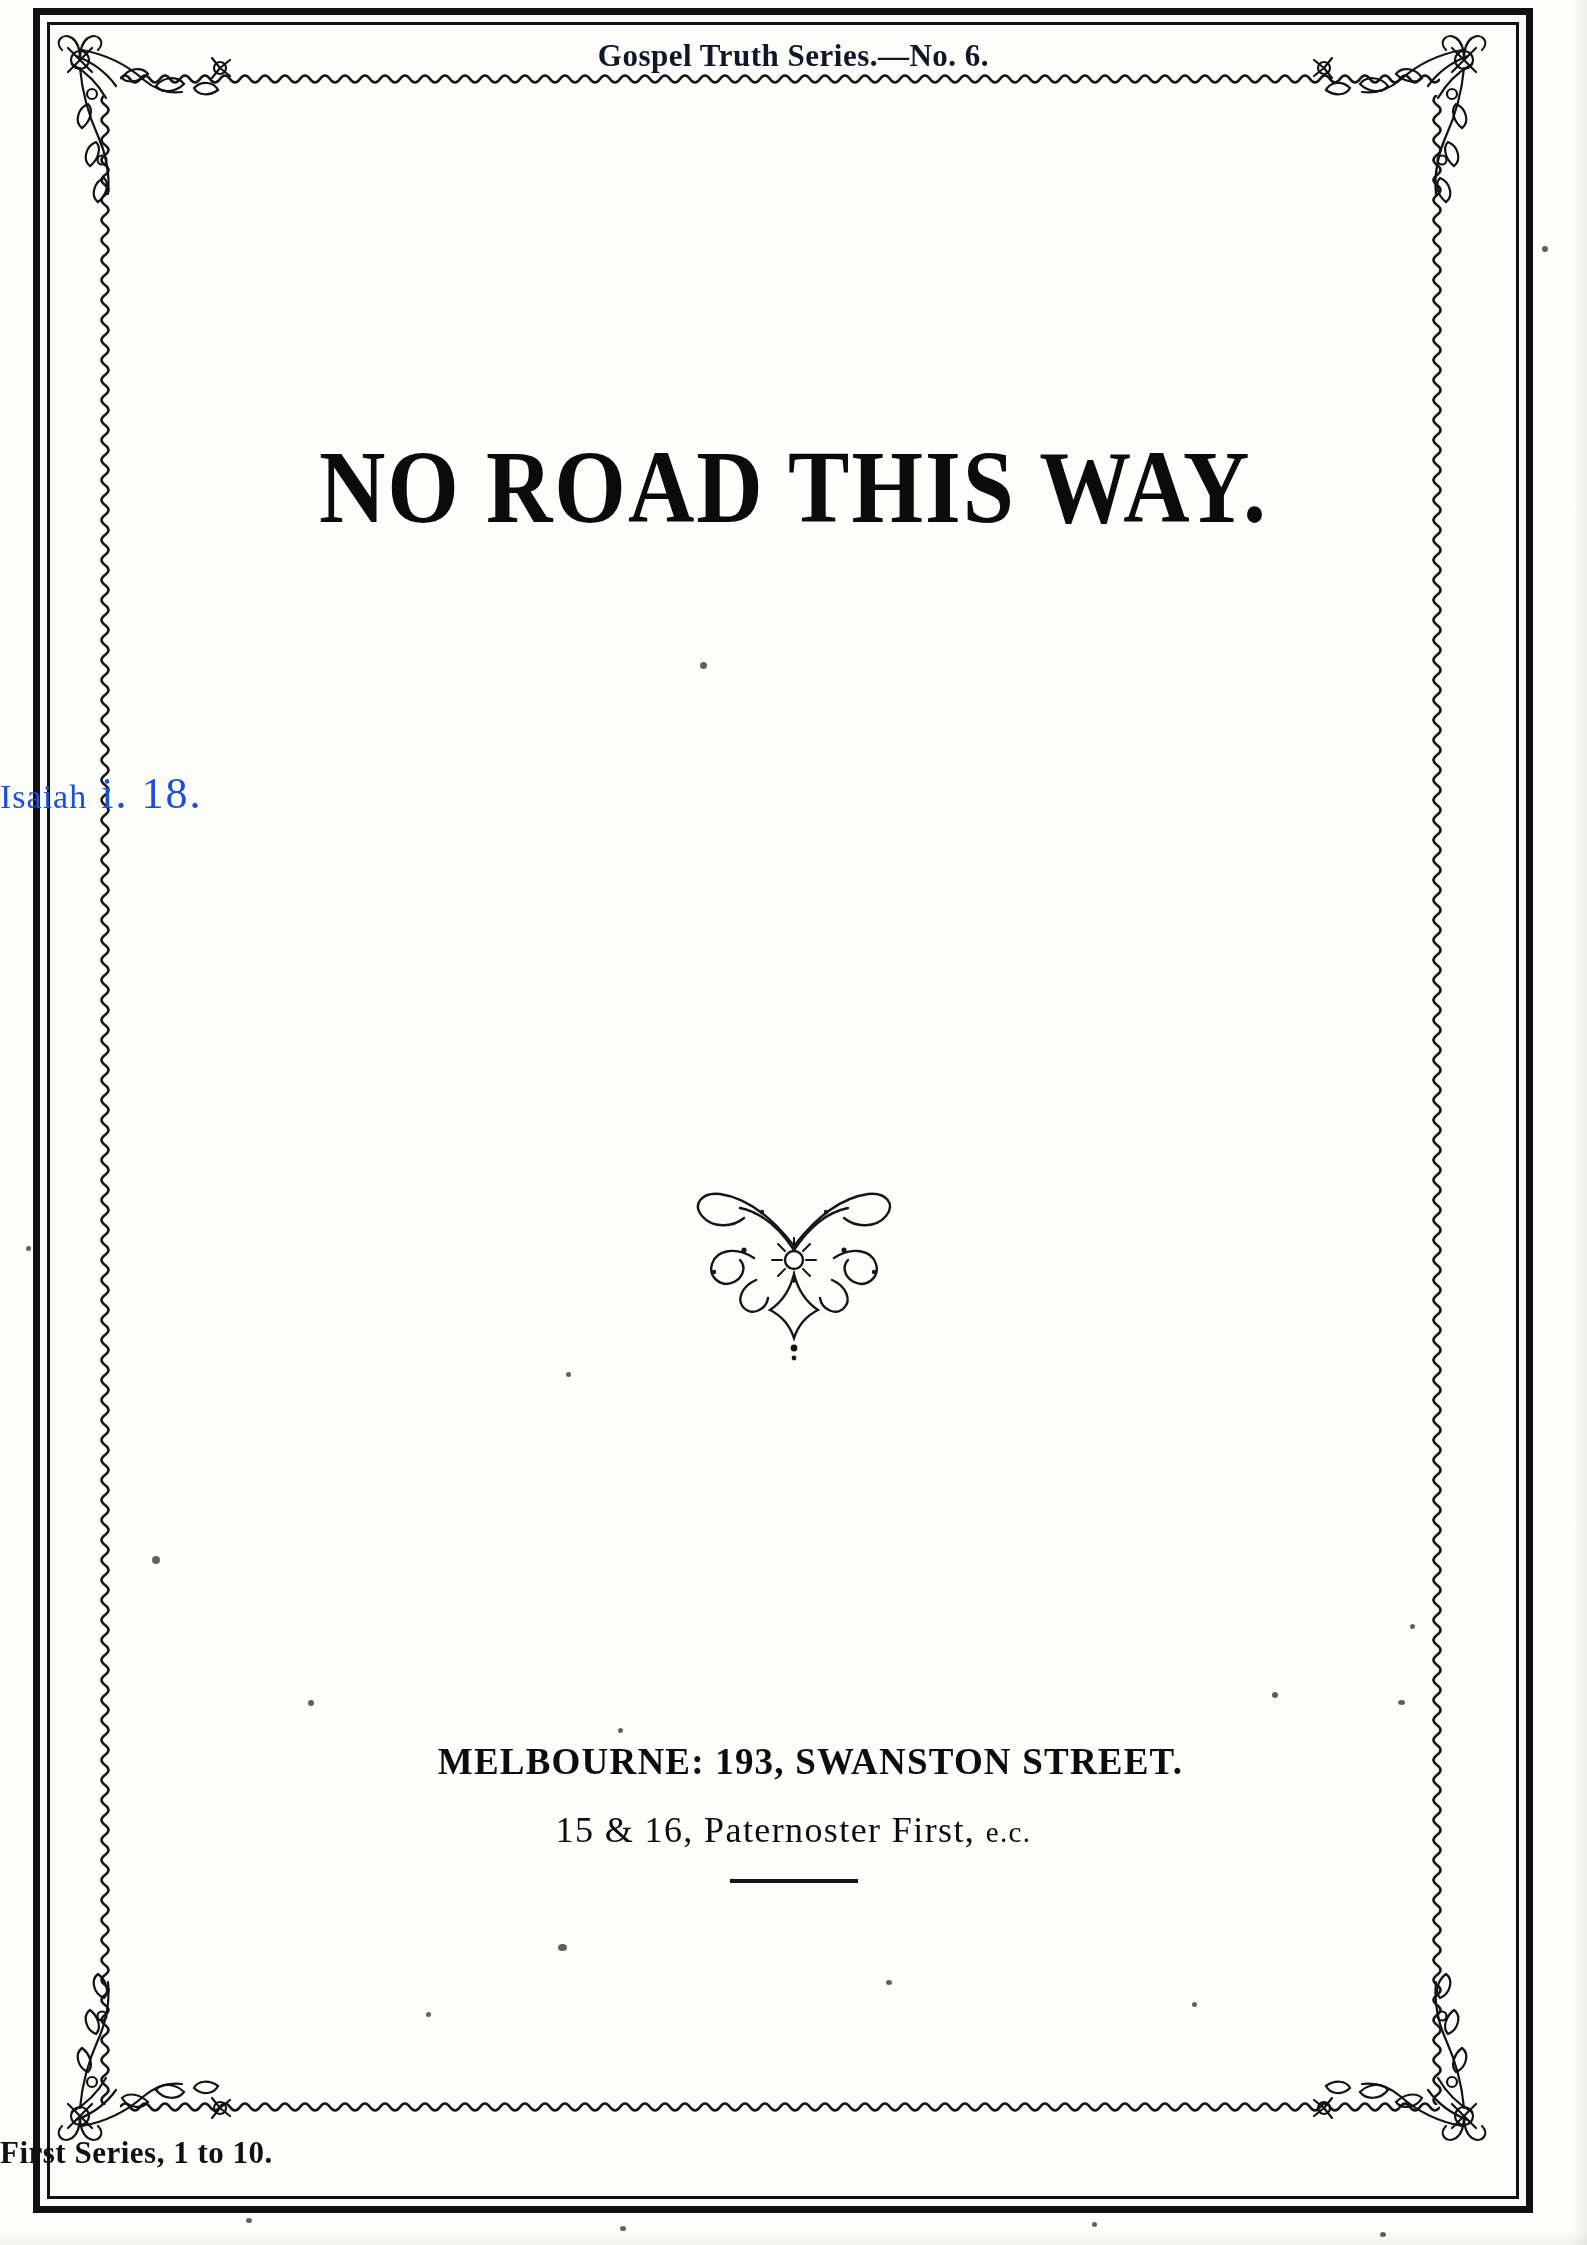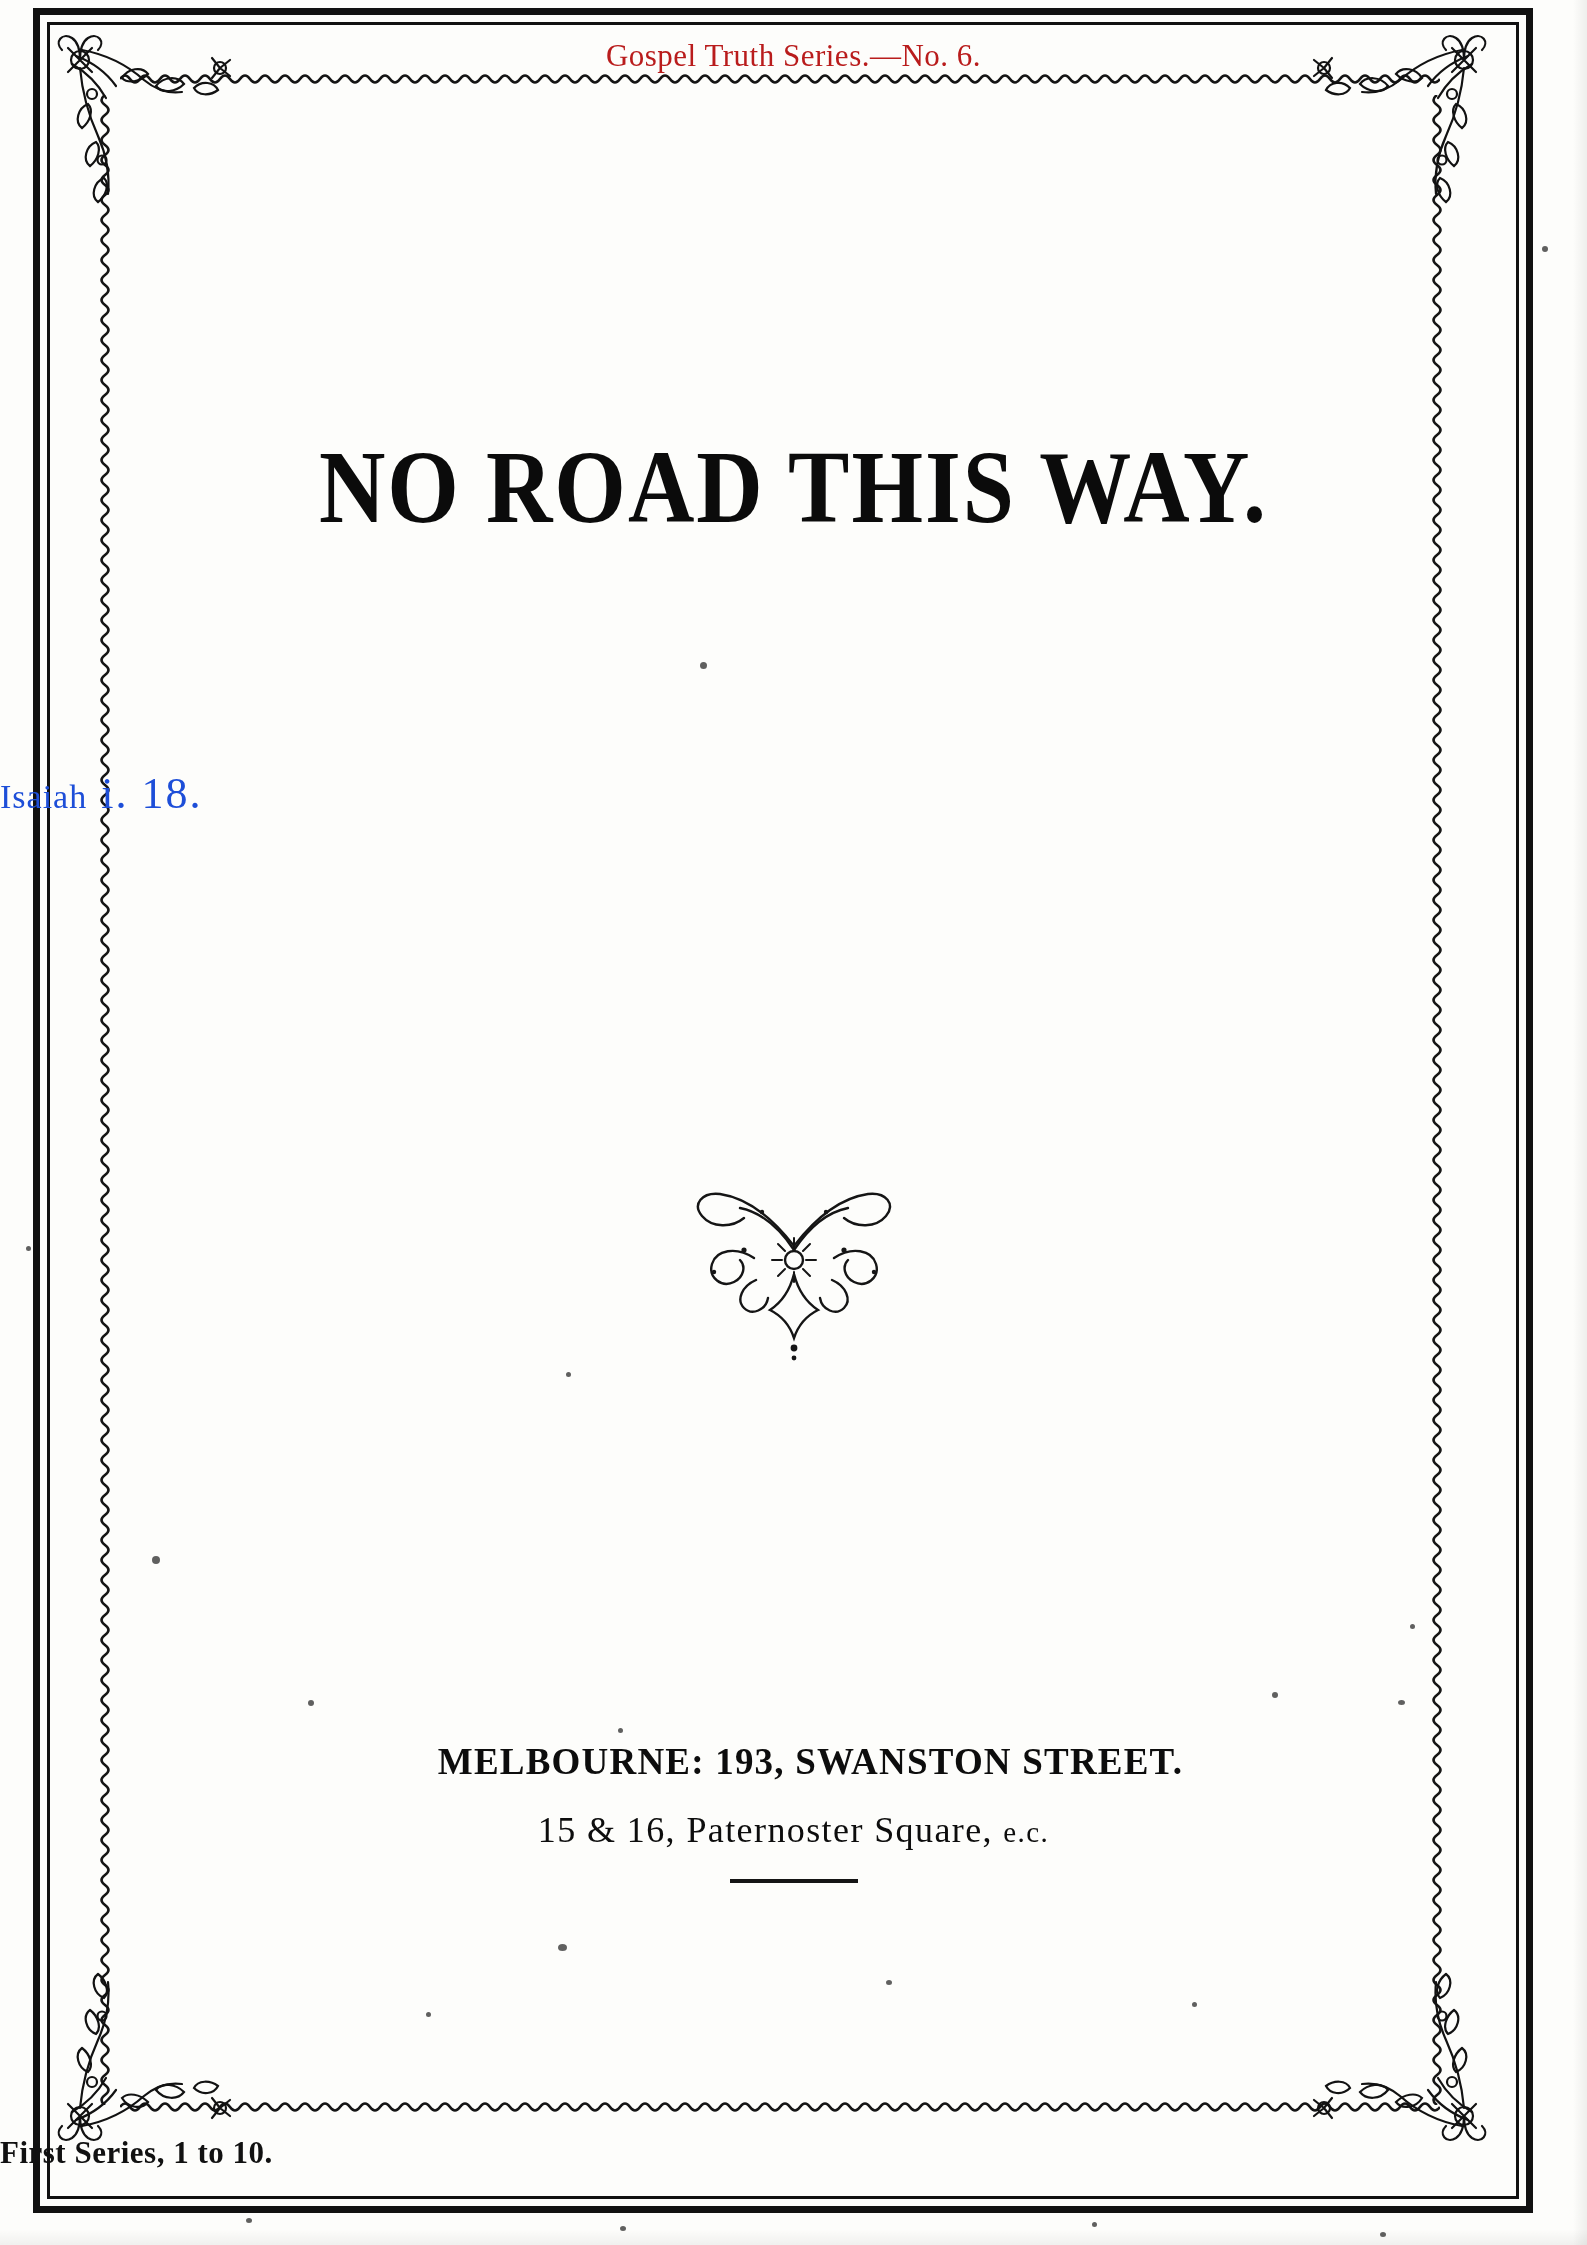--- a/index.html
+++ b/index.html
@@ -73,24 +73,24 @@
   .corner-br { left: 1302px; top: 1958px; transform: scale(-1,-1); }
 
   
   .series-header {
     position: absolute;
     left: 0;
     right: 0;
     top: 38px;
     text-align: center;
     font-family: "Liberation Serif", serif;
-    font-weight: normal;
+    font-weight: bold;
     font-size: 31px;
     letter-spacing: .5px;
-    color: #b91c1c;
+    color: #0f172a;
   }
   .series-footer {
     position: absolute;
     left: 0;
     right: 0;
     top: 2135px;
     font-family: "Liberation Serif", serif;
     font-weight: bold;
     font-size: 31px;
     letter-spacing: .5px;
@@ -356,21 +356,21 @@
       <circle cx="182" cy="62" r="2.2" fill="#151515" stroke="none"></circle>
       <circle cx="70" cy="122" r="2.2" fill="#151515" stroke="none"></circle>
       <circle cx="230" cy="122" r="2.2" fill="#151515" stroke="none"></circle>
     </g>
   </svg>
 
   <div class="imprint">
     <div class="line-melbourne">MELBOURNE: 193, SWANSTON STREET.</div>
     <div class="line-address">
       <span>15 &amp; 16,</span>
-      <span>Paternoster Square,</span>
+      <span>Paternoster First,</span>
       <span class="sm">e.c.</span>
     </div>
     <div class="rule-short"></div>
   </div>
 
   <div class="series-footer">First Series, 1 to 10.</div>
 
   <div class="speck" style="left:700px;  top:662px;  width:7px;  height:7px;"></div>
   <div class="speck" style="left:152px;  top:1556px; width:8px;  height:8px;"></div>
   <div class="speck" style="left:308px;  top:1700px; width:6px;  height:6px;"></div>

